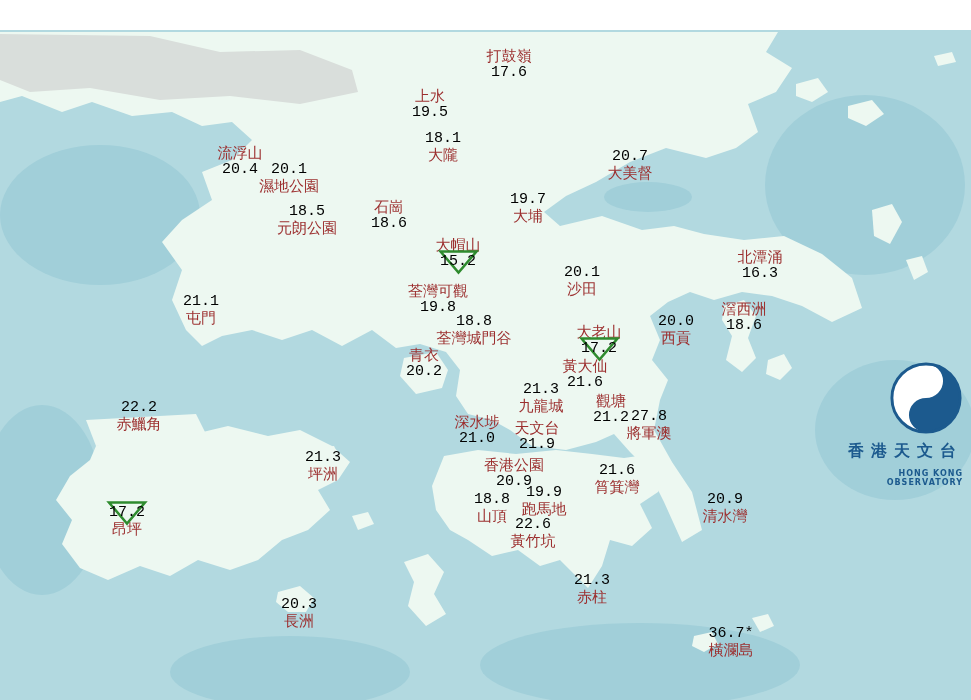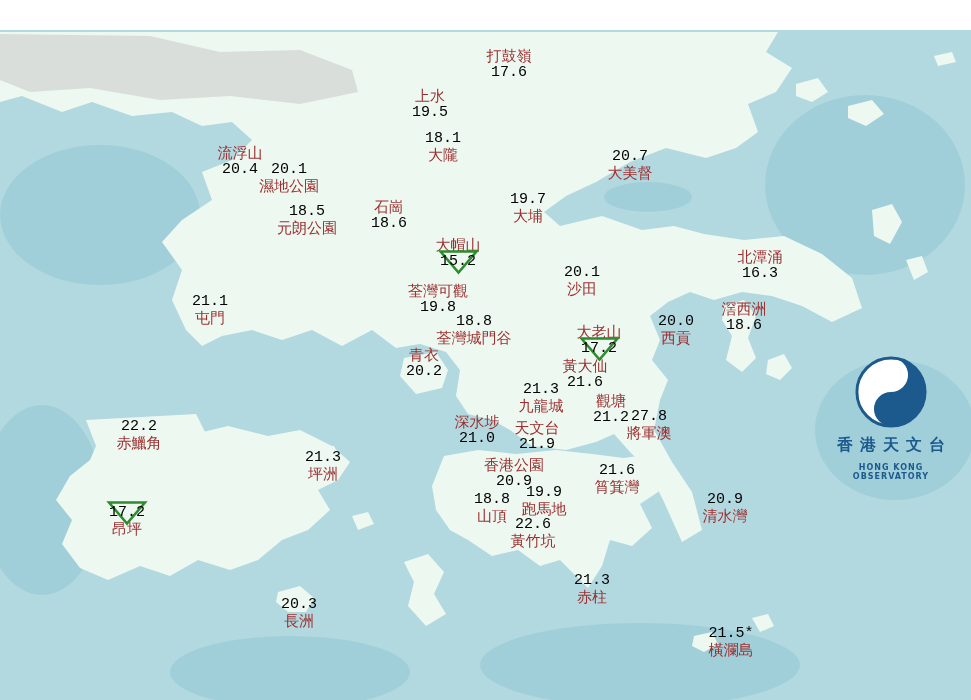--- a/index.html
+++ b/index.html
@@ -18,21 +18,21 @@
   .urban{fill:var(--urban)}
   .titlebar{position:absolute;top:0;left:0;width:100%;height:30px;background:#ffffff;z-index:5}
   .title{position:absolute;top:4px;left:8px;font-size:18px;letter-spacing:.5px;color:var(--title-color);white-space:nowrap;font-family:"DejaVu Sans",sans-serif}
   .stations{position:absolute;left:0;top:0;width:100%;height:100%;z-index:4}
   .station{position:absolute;transform:translateX(-50%);text-align:center;white-space:nowrap}
   .st-name{font-size:15px;line-height:17px;color:var(--station-name);font-family:"DejaVu Sans",sans-serif}
   .st-value{font-size:15px;line-height:16px;color:var(--station-value);font-family:Liberation Mono, monospace;position:relative}
   .st-value span{position:relative}
   .tri-svg{position:absolute;left:50%;top:50%;width:42px;height:27px;transform:translate(-50%,-50%);overflow:visible}
   .tri-svg polygon{fill:none;stroke:var(--triangle);stroke-width:2.5}
-  .logo{position:absolute;right:8px;bottom:15px;width:144px;text-align:center;z-index:6}
+  .logo{position:absolute;right:8px;bottom:9px;width:144px;text-align:right;z-index:6}
   .logo-mark{width:74px;height:74px;display:inline-block}
   .logo-bg{fill:#ffffff}
   .logo-swirl{fill:var(--logo-blue)}
   .logo-ring{fill:none;stroke:var(--logo-blue);stroke-width:3}
   .logo-zh{font-size:16px;font-weight:bold;letter-spacing:7px;margin-top:2px;color:var(--logo-blue);text-indent:7px}
   .logo-en{font-size:8px;letter-spacing:1px;margin-top:7px;color:var(--logo-blue);font-weight:bold}
 </style>
 </head>
 <body>
 
@@ -123,21 +123,21 @@
         <div class="st-value"><span>16.3</span></div>
       </div>
       <div class="station" style="left: 582px; top: 265px;">
         <div class="st-value"><span>20.1</span></div>
         <div class="st-name">沙田</div>
       </div>
       <div class="station" style="left: 438px; top: 283px;">
         <div class="st-name">荃灣可觀</div>
         <div class="st-value"><span>19.8</span></div>
       </div>
-      <div class="station" style="left: 210px; top: 294px;">
+      <div class="station" style="left: 201px; top: 294px;">
         <div class="st-value"><span>21.1</span></div>
         <div class="st-name">屯門</div>
       </div>
       <div class="station" style="left: 474px; top: 314px;">
         <div class="st-value"><span>18.8</span></div>
         <div class="st-name">荃灣城門谷</div>
       </div>
       <div class="station" style="left: 599px; top: 324px; text-align: center;">
         <div class="st-name">大老山</div>
         <div class="st-value"><svg class="tri-svg" viewBox="0 0 42 27">
@@ -173,21 +173,21 @@
         <div class="st-value"><span>21.2</span></div>
       </div>
       <div class="station" style="left: 537px; top: 420px;">
         <div class="st-name">天文台</div>
         <div class="st-value"><span>21.9</span></div>
       </div>
       <div class="station" style="left: 649px; top: 409px;">
         <div class="st-value"><span>27.8</span></div>
         <div class="st-name">將軍澳</div>
       </div>
-      <div class="station" style="left: 139px; top: 419px;">
+      <div class="station" style="left: 139px; top: 400px;">
         <div class="st-value"><span>22.2</span></div>
         <div class="st-name">赤鱲角</div>
       </div>
       <div class="station" style="left: 323px; top: 450px;">
         <div class="st-value"><span>21.3</span></div>
         <div class="st-name">坪洲</div>
       </div>
       <div class="station" style="left: 514px; top: 457px;">
         <div class="st-name">香港公園</div>
         <div class="st-value"><span>20.9</span></div>
@@ -220,21 +220,21 @@
       </div>
       <div class="station" style="left: 299px; top: 597px;">
         <div class="st-value"><span>20.3</span></div>
         <div class="st-name">長洲</div>
       </div>
       <div class="station" style="left: 592px; top: 573px;">
         <div class="st-value"><span>21.3</span></div>
         <div class="st-name">赤柱</div>
       </div>
       <div class="station" style="left: 731px; top: 626px;">
-        <div class="st-value"><span>21.5*</span></div>
+        <div class="st-value"><span>36.7*</span></div>
         <div class="st-name">橫瀾島</div>
       </div>
     </div>
 
   <div class="logo">
     <svg class="logo-mark" viewBox="0 0 76 76" xmlns="http://www.w3.org/2000/svg">
       <circle class="logo-bg" cx="38" cy="38" r="35"></circle>
       <path class="logo-swirl" d="M38,3 a35,35 0 0 1 0,70 a17.5,17.5 0 0 1 0,-35 a17.5,17.5 0 0 0 0,-35 Z"></path>
       <circle class="logo-ring" cx="38" cy="38" r="35"></circle>
     </svg>

